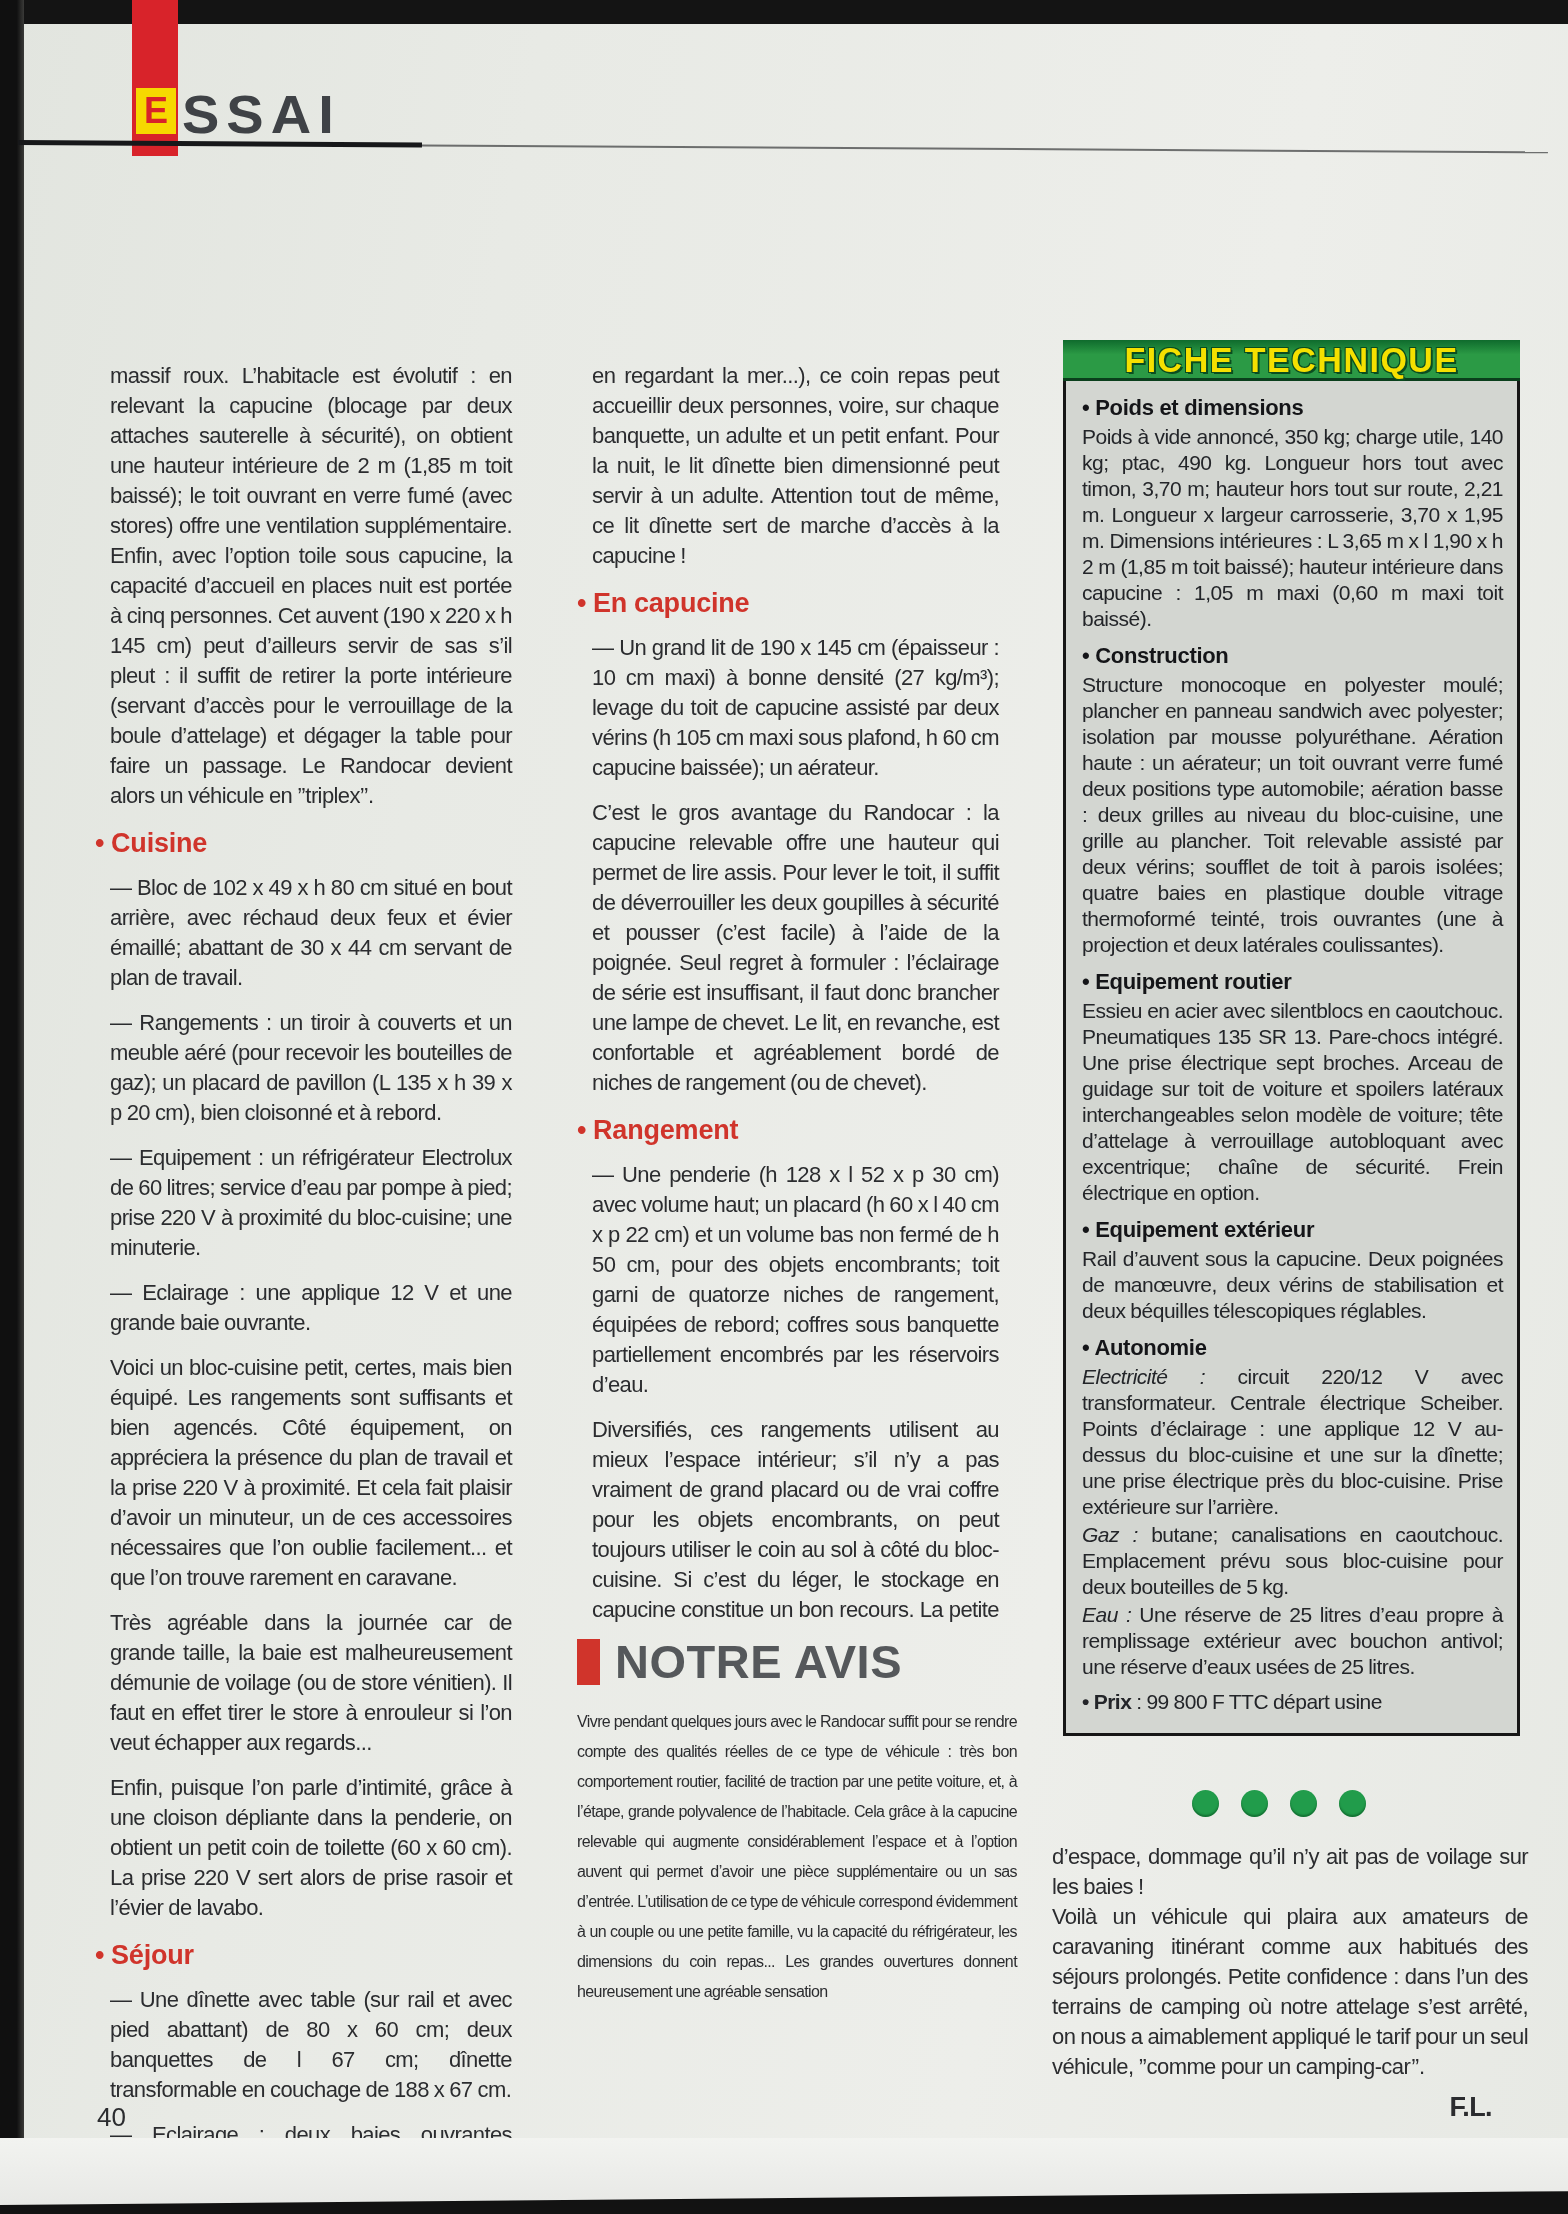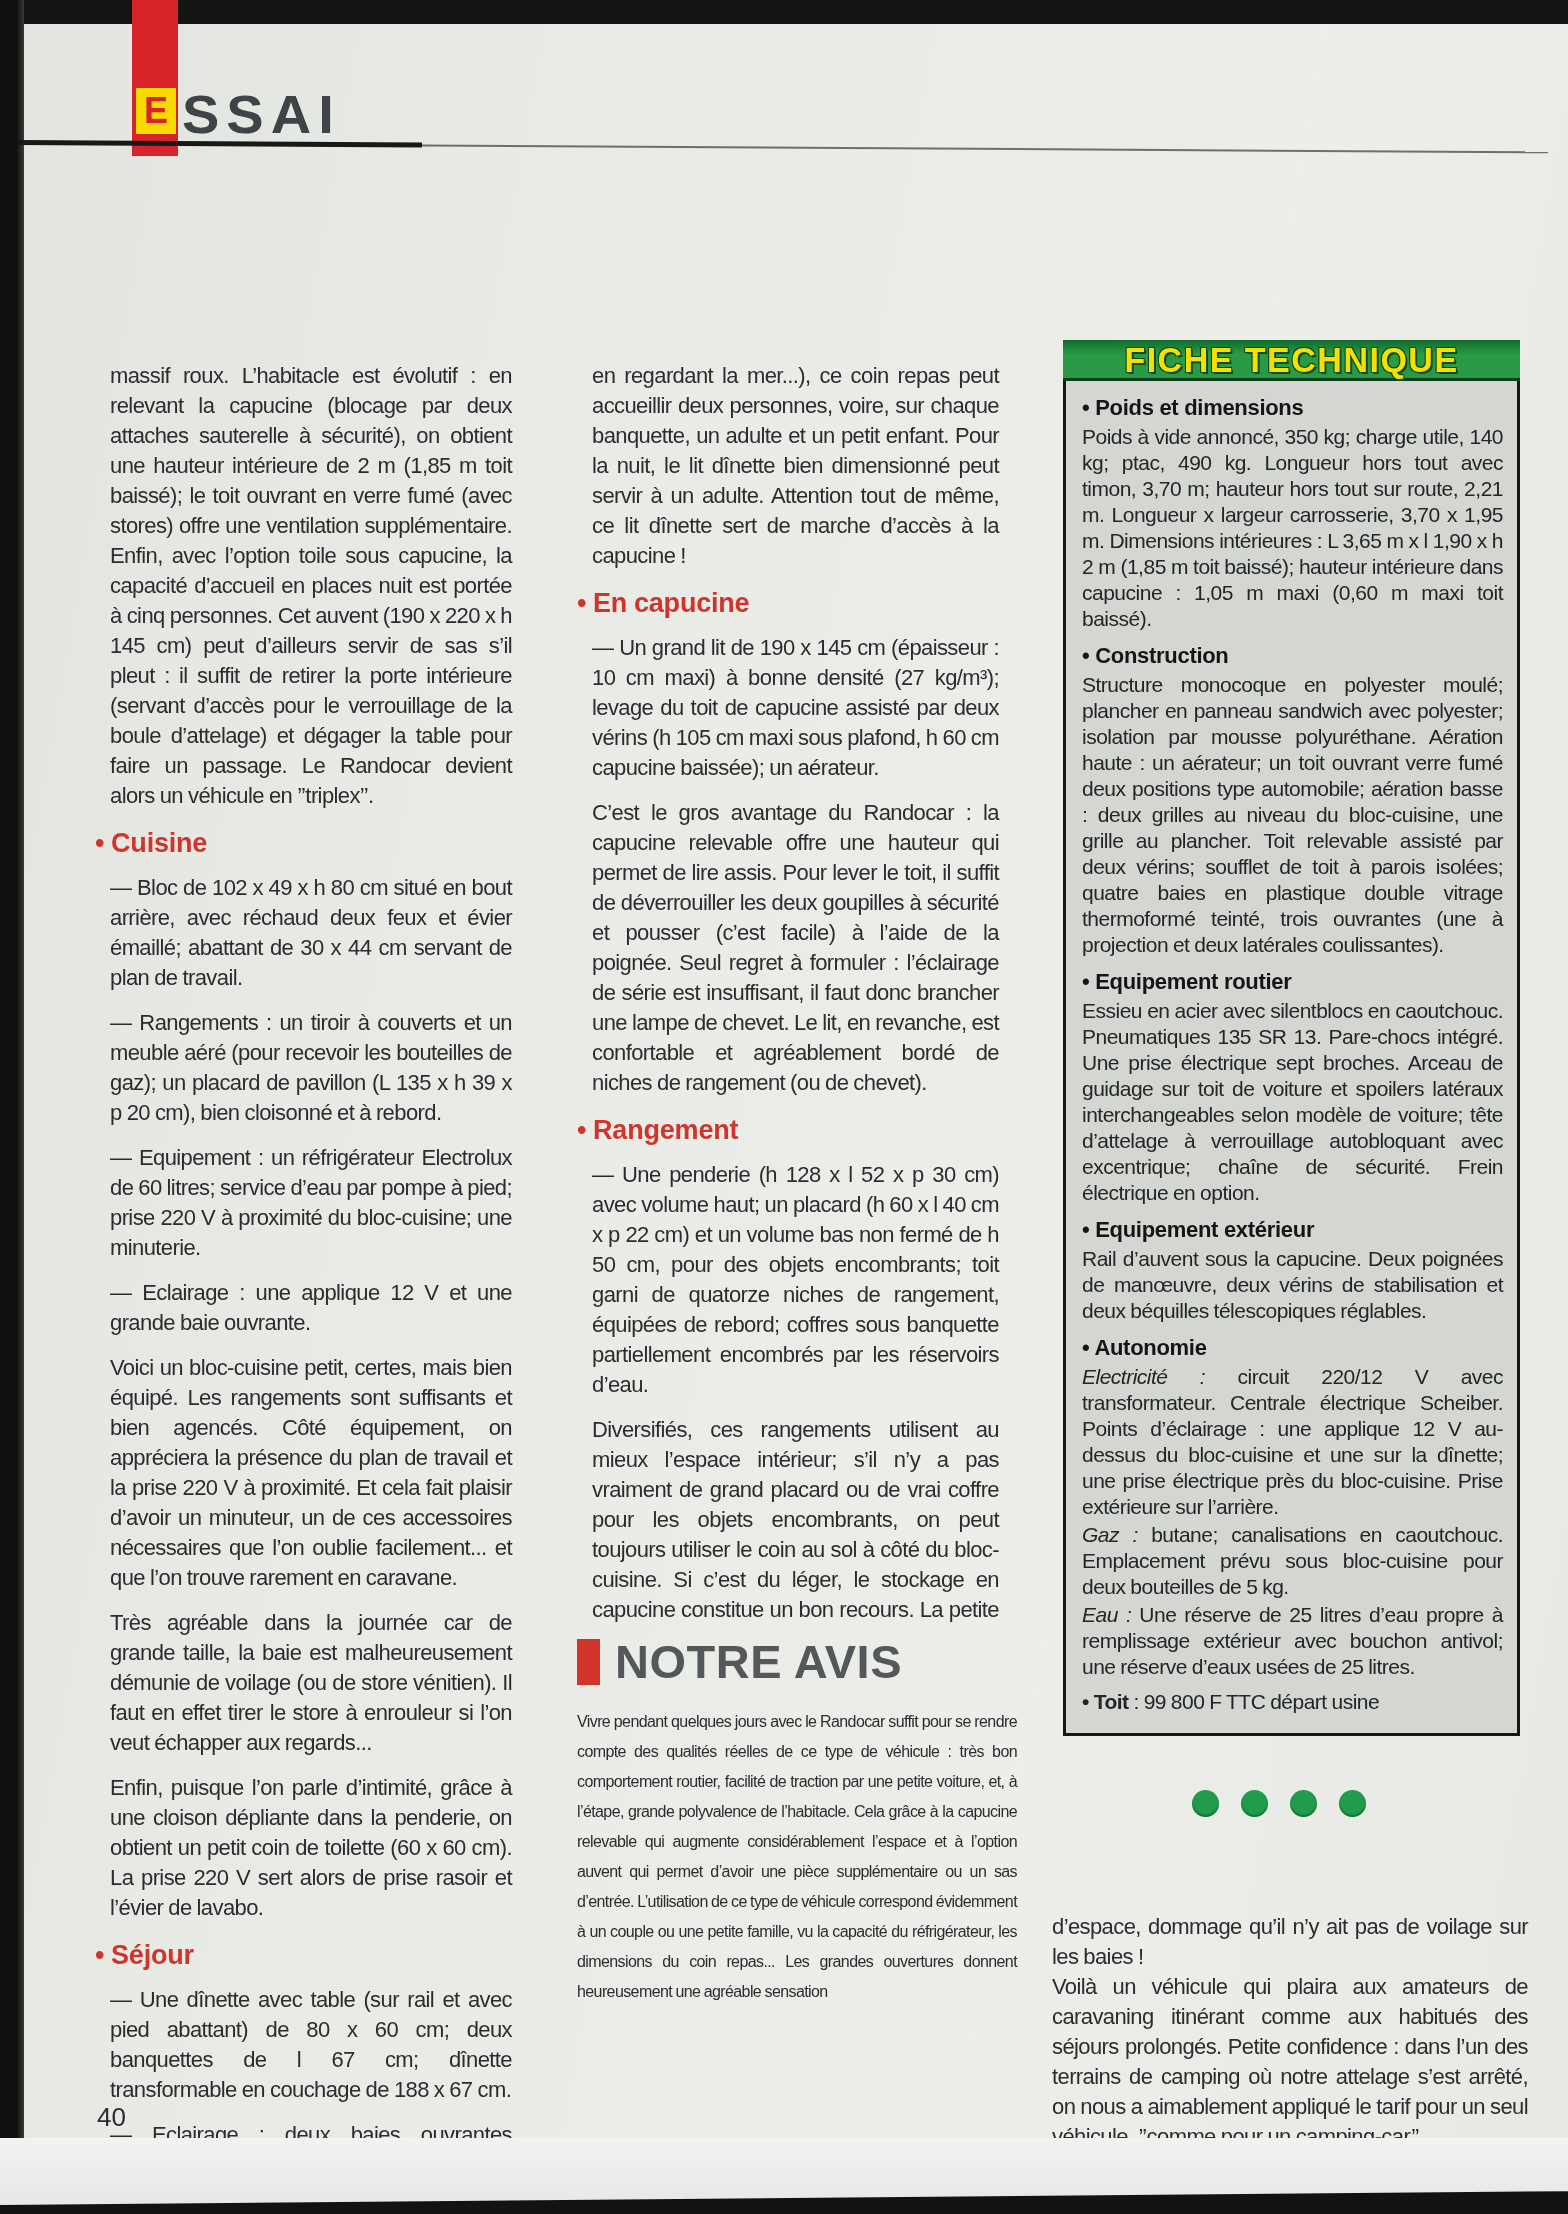--- a/index.html
+++ b/index.html
@@ -61,21 +61,21 @@
        letter-spacing:-0.5px;word-spacing:-0.5px;color:#232529;}
   .f-p i{font-style:italic;}
   .f-p b{font-weight:700;}
 
   
   .dots{position:absolute;left:1192px;top:1790px;display:flex;gap:22px;}
   .dot{width:27px;height:27px;border-radius:50%;background:var(--dot_green,#219c4b);
        box-shadow:inset 0 -2px 2px rgba(0,60,20,.45);}
 
   
-  .closing{position:absolute;left:1052px;top:1912px;width:476px;text-align:justify;
+  .closing{position:absolute;left:1052px;top:1842px;width:476px;text-align:justify;
            font-size:22px;line-height:30px;letter-spacing:-0.6px;word-spacing:-0.5px;}
   .closing p{margin:0;}
   .sig{text-align:right;padding-right:36px;margin-top:10px;font-size:27px;font-weight:700;}
 
   .pageno{position:absolute;left:97px;top:2102px;font-size:26px;color:#2b2c2f;}
 </style>
 </head>
 <body>
 
 <div class="page">
@@ -135,21 +135,21 @@
       <h4 class="f-head">• Construction</h4>
       <p class="f-p">Structure monocoque en polyester moulé; plancher en panneau sandwich avec polyester; isolation par mousse polyuréthane. Aération haute : un aérateur; un toit ouvrant verre fumé deux positions type automobile; aération basse : deux grilles au niveau du bloc-cuisine, une grille au plancher. Toit relevable assisté par deux vérins; soufflet de toit à parois isolées; quatre baies en plastique double vitrage thermoformé teinté, trois ouvrantes (une à projection et deux latérales coulissantes).</p>
       <h4 class="f-head">• Equipement routier</h4>
       <p class="f-p">Essieu en acier avec silentblocs en caoutchouc. Pneumatiques 135 SR 13. Pare-chocs intégré. Une prise électrique sept broches. Arceau de guidage sur toit de voiture et spoilers latéraux interchangeables selon modèle de voiture; tête d’attelage à verrouillage autobloquant avec excentrique; chaîne de sécurité. Frein électrique en option.</p>
       <h4 class="f-head">• Equipement extérieur</h4>
       <p class="f-p">Rail d’auvent sous la capucine. Deux poignées de manœuvre, deux vérins de stabilisation et deux béquilles télescopiques réglables.</p>
       <h4 class="f-head">• Autonomie</h4>
       <p class="f-p"><i>Electricité :</i> <span>circuit 220/12 V avec transformateur. Centrale électrique Scheiber. Points d’éclairage : une applique 12 V au-dessus du bloc-cuisine et une sur la dînette; une prise électrique près du bloc-cuisine. Prise extérieure sur l’arrière.</span></p>
       <p class="f-p"><i>Gaz :</i> <span>butane; canalisations en caoutchouc. Emplacement prévu sous bloc-cuisine pour deux bouteilles de 5 kg.</span></p>
       <p class="f-p"><i>Eau :</i> <span>Une réserve de 25 litres d’eau propre à remplissage extérieur avec bouchon antivol; une réserve d’eaux usées de 25 litres.</span></p>
-      <p class="f-p" style="margin-top:9px;"><b>• Toit</b><span> : 99 800 F TTC départ usine</span></p>
+      <p class="f-p" style="margin-top:9px;"><b>• Prix</b><span> : 99 800 F TTC départ usine</span></p>
     </div>
   </div>
 
   <div class="dots">
     <span class="dot"></span>
     <span class="dot"></span>
     <span class="dot"></span>
     <span class="dot"></span>
   </div>
 

